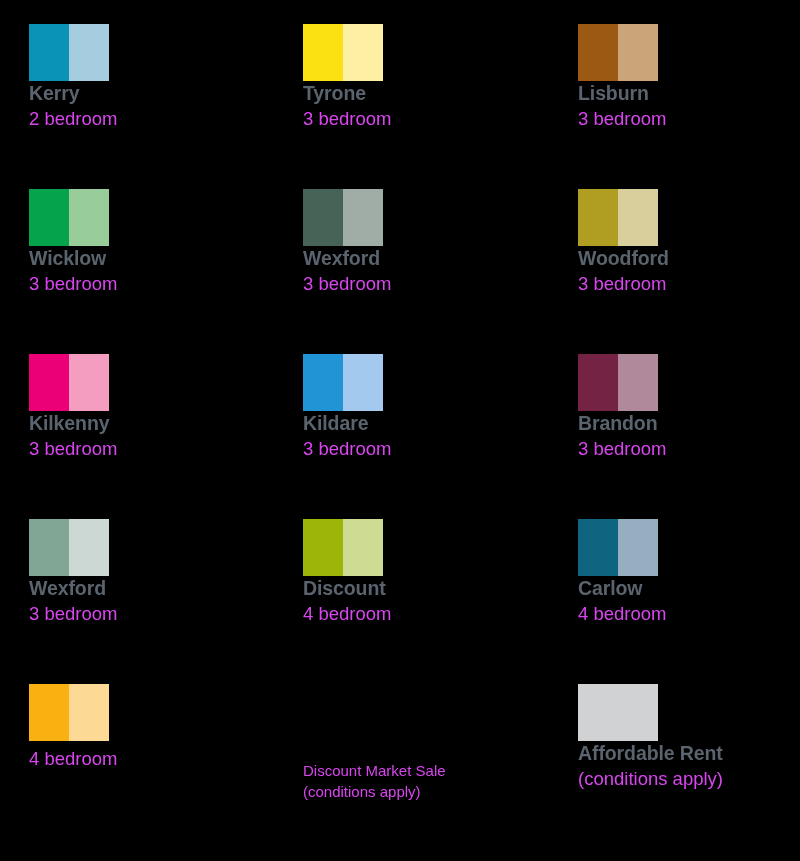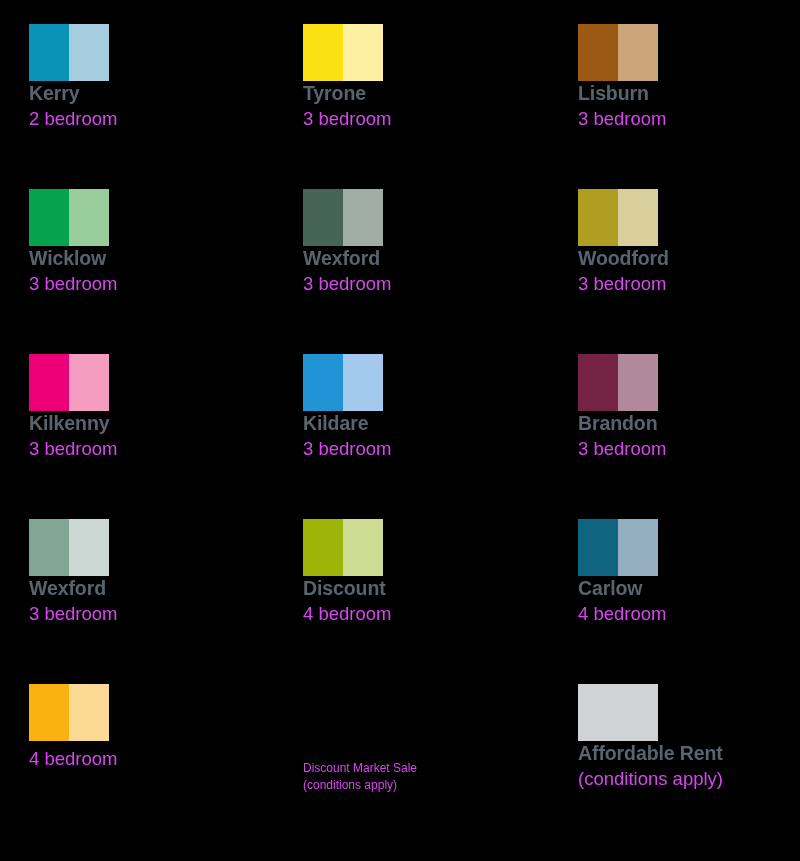--- a/index.html
+++ b/index.html
@@ -55,21 +55,21 @@
     white-space: nowrap;
   }
   .item-sub {
     font-size: 18.5px;
     font-weight: normal;
     color: #d946ef;
     line-height: 1.62;
     white-space: nowrap;
   }
   .item-sub.tight {
-    font-size: 12px;
+    font-size: 15px;
     line-height: 1.42;
   }
   .no-swatch .labels {
     margin-top: 76px;
   }
 </style>
 </head>
 <body>
 
 <div id="legend-grid">

